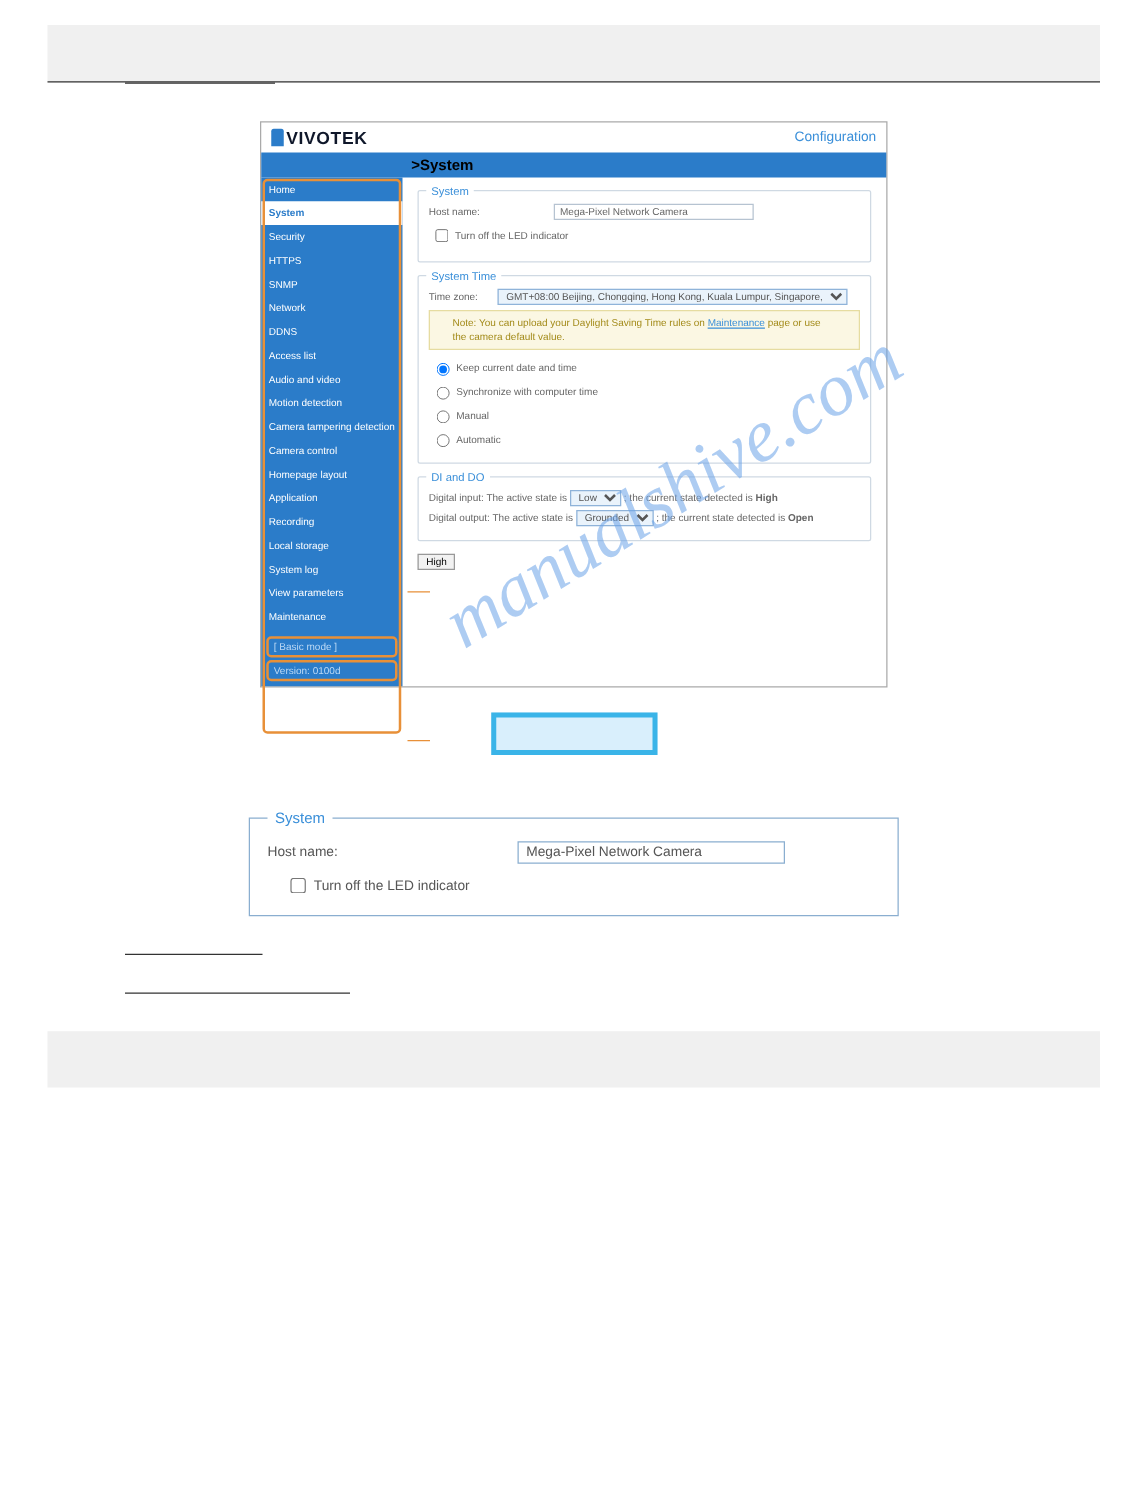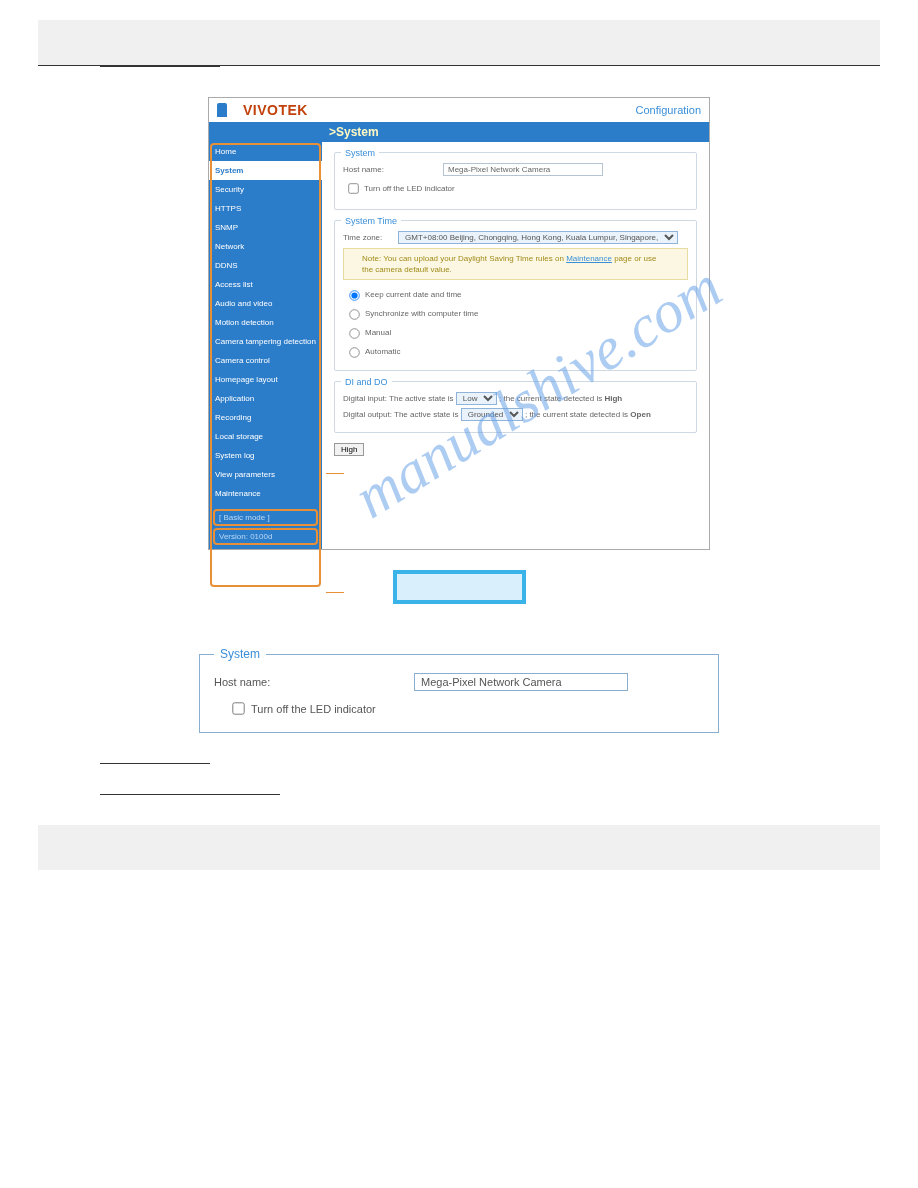--- a/index.html
+++ b/index.html
@@ -23,43 +23,42 @@
     border: 1px solid #aaa;
     background: #fff;
     position: relative;
   }
   .ss-logo-row {
     display: flex;
     align-items: center;
     padding: 4px 8px;
   }
   .ss-logo {
-    color: #c2410c;
+    color: #0f172a;
     font-weight: bold;
     font-size: 14px;
     letter-spacing: 0.5px;
-    margin-left: 14px;
   }
   .ss-logo-icon {
     display: inline-block;
     width: 10px;
     height: 14px;
     background: #2b7cc9;
     margin-right: 2px;
     vertical-align: middle;
     border-radius: 2px 2px 0 0;
   }
   .ss-config {
     margin-left: auto;
     color: #3a8fd9;
     font-size: 11px;
   }
   .ss-title-bar {
     background: #2b7cc9;
-    color: #fef9c3;
+    color: #000000;
     font-weight: bold;
     font-size: 12px;
     padding: 3px 6px 3px 120px;
   }
   .ss-body {
     display: flex;
   }
   .ss-nav {
     width: 113px;
     background: #2b7cc9;

